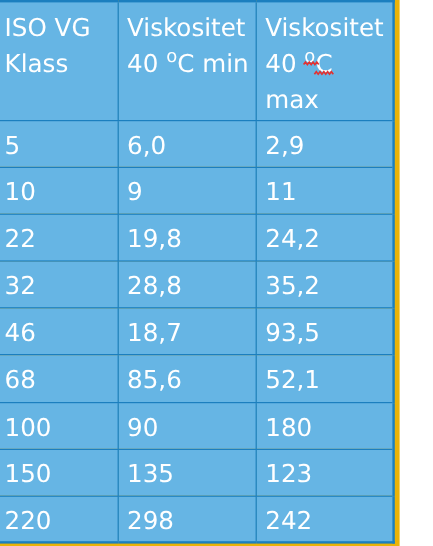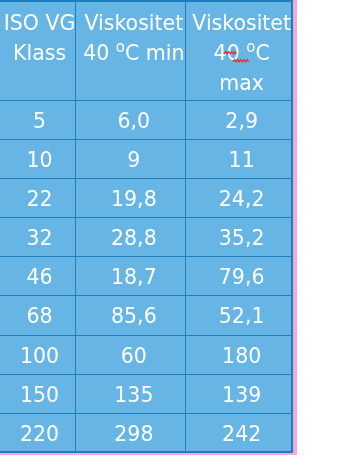--- a/index.html
+++ b/index.html
@@ -1,20 +1,20 @@
 <!DOCTYPE html>
 <html><head>
 <meta charset="utf-8">
 <title>ISO VG viskositetsklasser</title>
 <style>
   html,body{margin:0;padding:0;}
   body{width:361px;height:455px;background:#ffffff;overflow:hidden;
        font-family:"DejaVu Sans",sans-serif;}
-  #wrap{position:absolute;left:0;top:0;width:297px;height:455px;overflow:hidden;
-        background:#f9a8d4;text-align:center;}
+  #wrap{position:absolute;left:0;top:0;width:333px;height:455px;overflow:hidden;
+        background:#eab308;}
   table.vt{border-collapse:collapse;position:absolute;left:-4px;top:0;
         table-layout:fixed;border-spacing:0;filter:opacity(1);}
   col.c{width:120px;}
   table.vt td{background:#66b5e4;color:#ffffff;font-size:20.5px;line-height:30px;
      border:1.6px solid #1b7fbf;padding:0;vertical-align:top;white-space:pre;}
   tr.hdr{height:99px;}
   tr.hdr td{border-top-width:2px;}
   tr.hdr td .pad{padding:5.6px 0 0 6.8px;position:relative;}
   tr.dat{height:39.18px;}
   tr.dat td .pad{padding:5.0px 0 0 6.8px;}
@@ -64,36 +64,36 @@
           <td><div class="pad">24,2</div></td>
         </tr>
         <tr class="dat">
           <td><div class="pad">32</div></td>
           <td><div class="pad">28,8</div></td>
           <td><div class="pad">35,2</div></td>
         </tr>
         <tr class="dat">
           <td><div class="pad">46</div></td>
           <td><div class="pad">18,7</div></td>
-          <td><div class="pad">79,6</div></td>
+          <td><div class="pad">93,5</div></td>
         </tr>
         <tr class="dat">
           <td><div class="pad">68</div></td>
           <td><div class="pad">85,6</div></td>
           <td><div class="pad">52,1</div></td>
         </tr>
         <tr class="dat">
           <td><div class="pad">100</div></td>
-          <td><div class="pad">60</div></td>
+          <td><div class="pad">90</div></td>
           <td><div class="pad">180</div></td>
         </tr>
         <tr class="dat">
           <td><div class="pad">150</div></td>
           <td><div class="pad">135</div></td>
-          <td><div class="pad">139</div></td>
+          <td><div class="pad">123</div></td>
         </tr>
         <tr class="dat">
           <td><div class="pad">220</div></td>
           <td><div class="pad">298</div></td>
           <td><div class="pad">242</div></td>
         </tr>
       </tbody>
   </table>
 </div>
 

